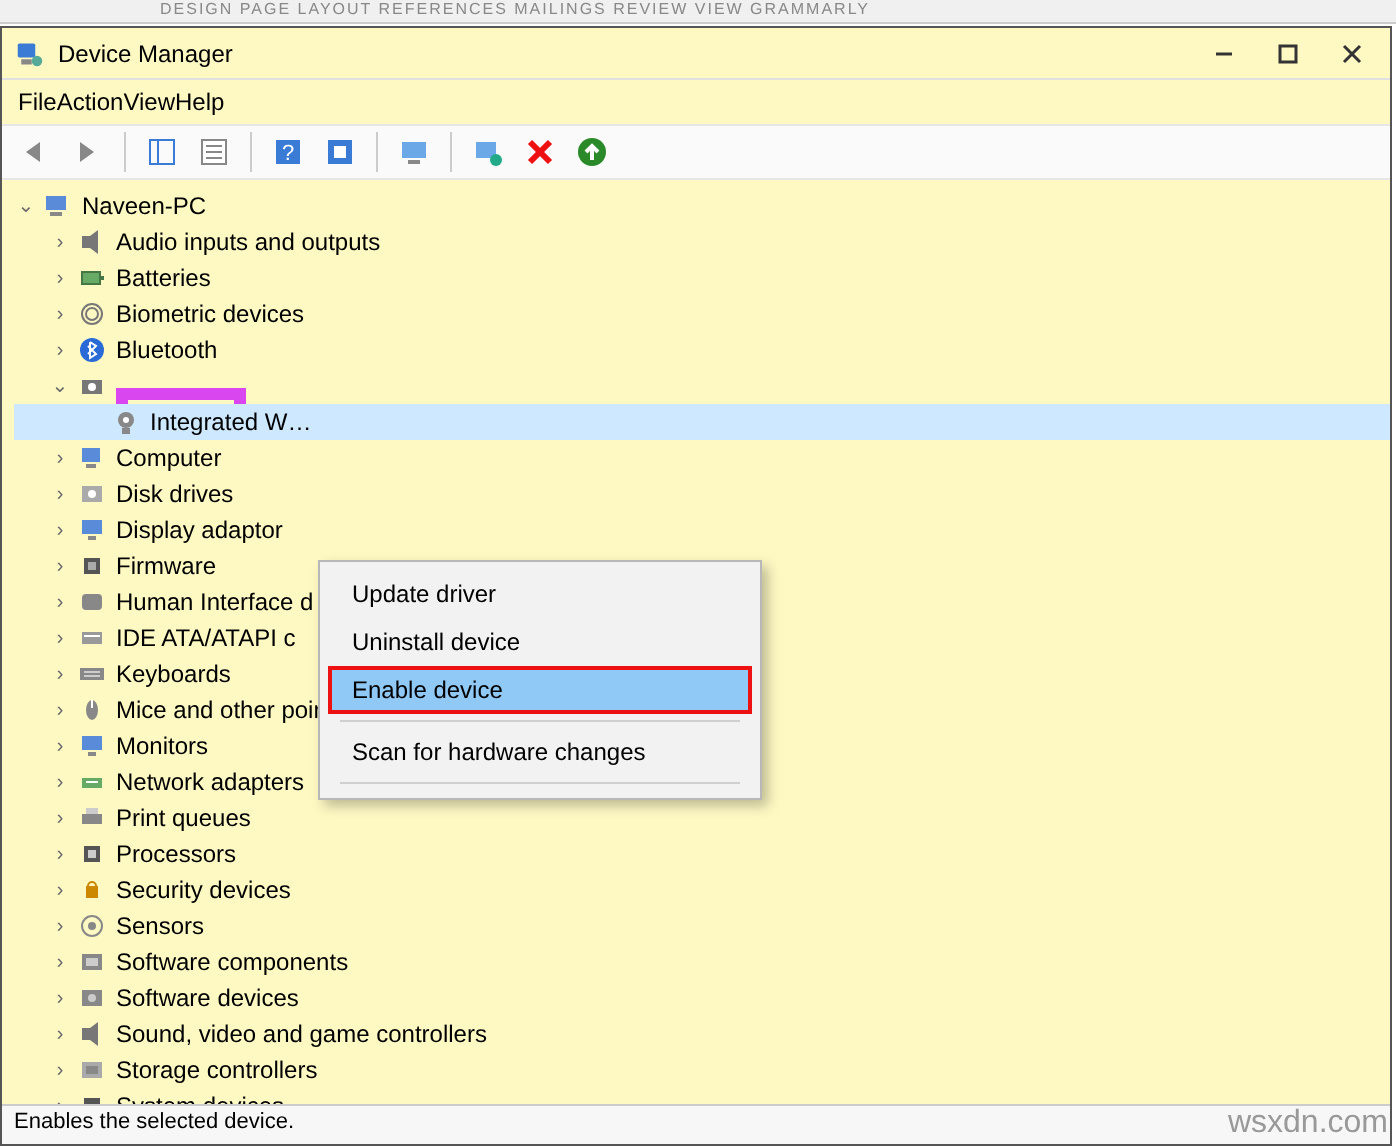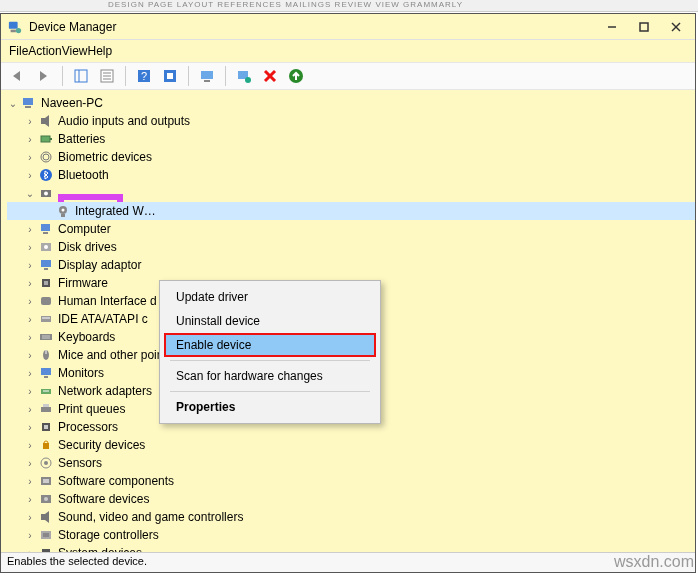--- a/index.html
+++ b/index.html
@@ -12,21 +12,21 @@
       overflow: hidden;
       position: relative;
       color: #000;
     }
     .ribbon-hint {
       height: 12px;
       background: #f0f0f0;
       border-bottom: 1px solid #ccc;
       font-size: 8px;
       color: #888;
-      padding-left: 108px;
+      padding-left: 80px;
       letter-spacing: 1px;
     }
     .window { border: 1px solid #555; width: 696px; height: 560px; margin-top:1px; background: #fef9c3; display: flex; flex-direction: column; }
     .titlebar {
       height: 26px;
       display: flex;
       align-items: center;
       padding: 0 6px;
       border-bottom: 1px solid #e0e0e0;
     }
@@ -569,20 +569,19 @@
         </ul>
     </div>
 
     <div class="context-menu">
       <div class="cm-item">Update driver</div>
       <div class="cm-item">Uninstall device</div>
       <div class="cm-item cm-high">Enable device</div>
       <div class="cm-sep"></div>
       <div class="cm-item">Scan for hardware changes</div>
       <div class="cm-sep"></div>
-      <div class="cm-item cm-bold">Properties</div>
     </div>
   </div>
 
   <div class="statusbar">Enables the selected device.</div>
 </div>
 
 <div class="watermark">wsxdn.com</div>
 
 </body></html>

